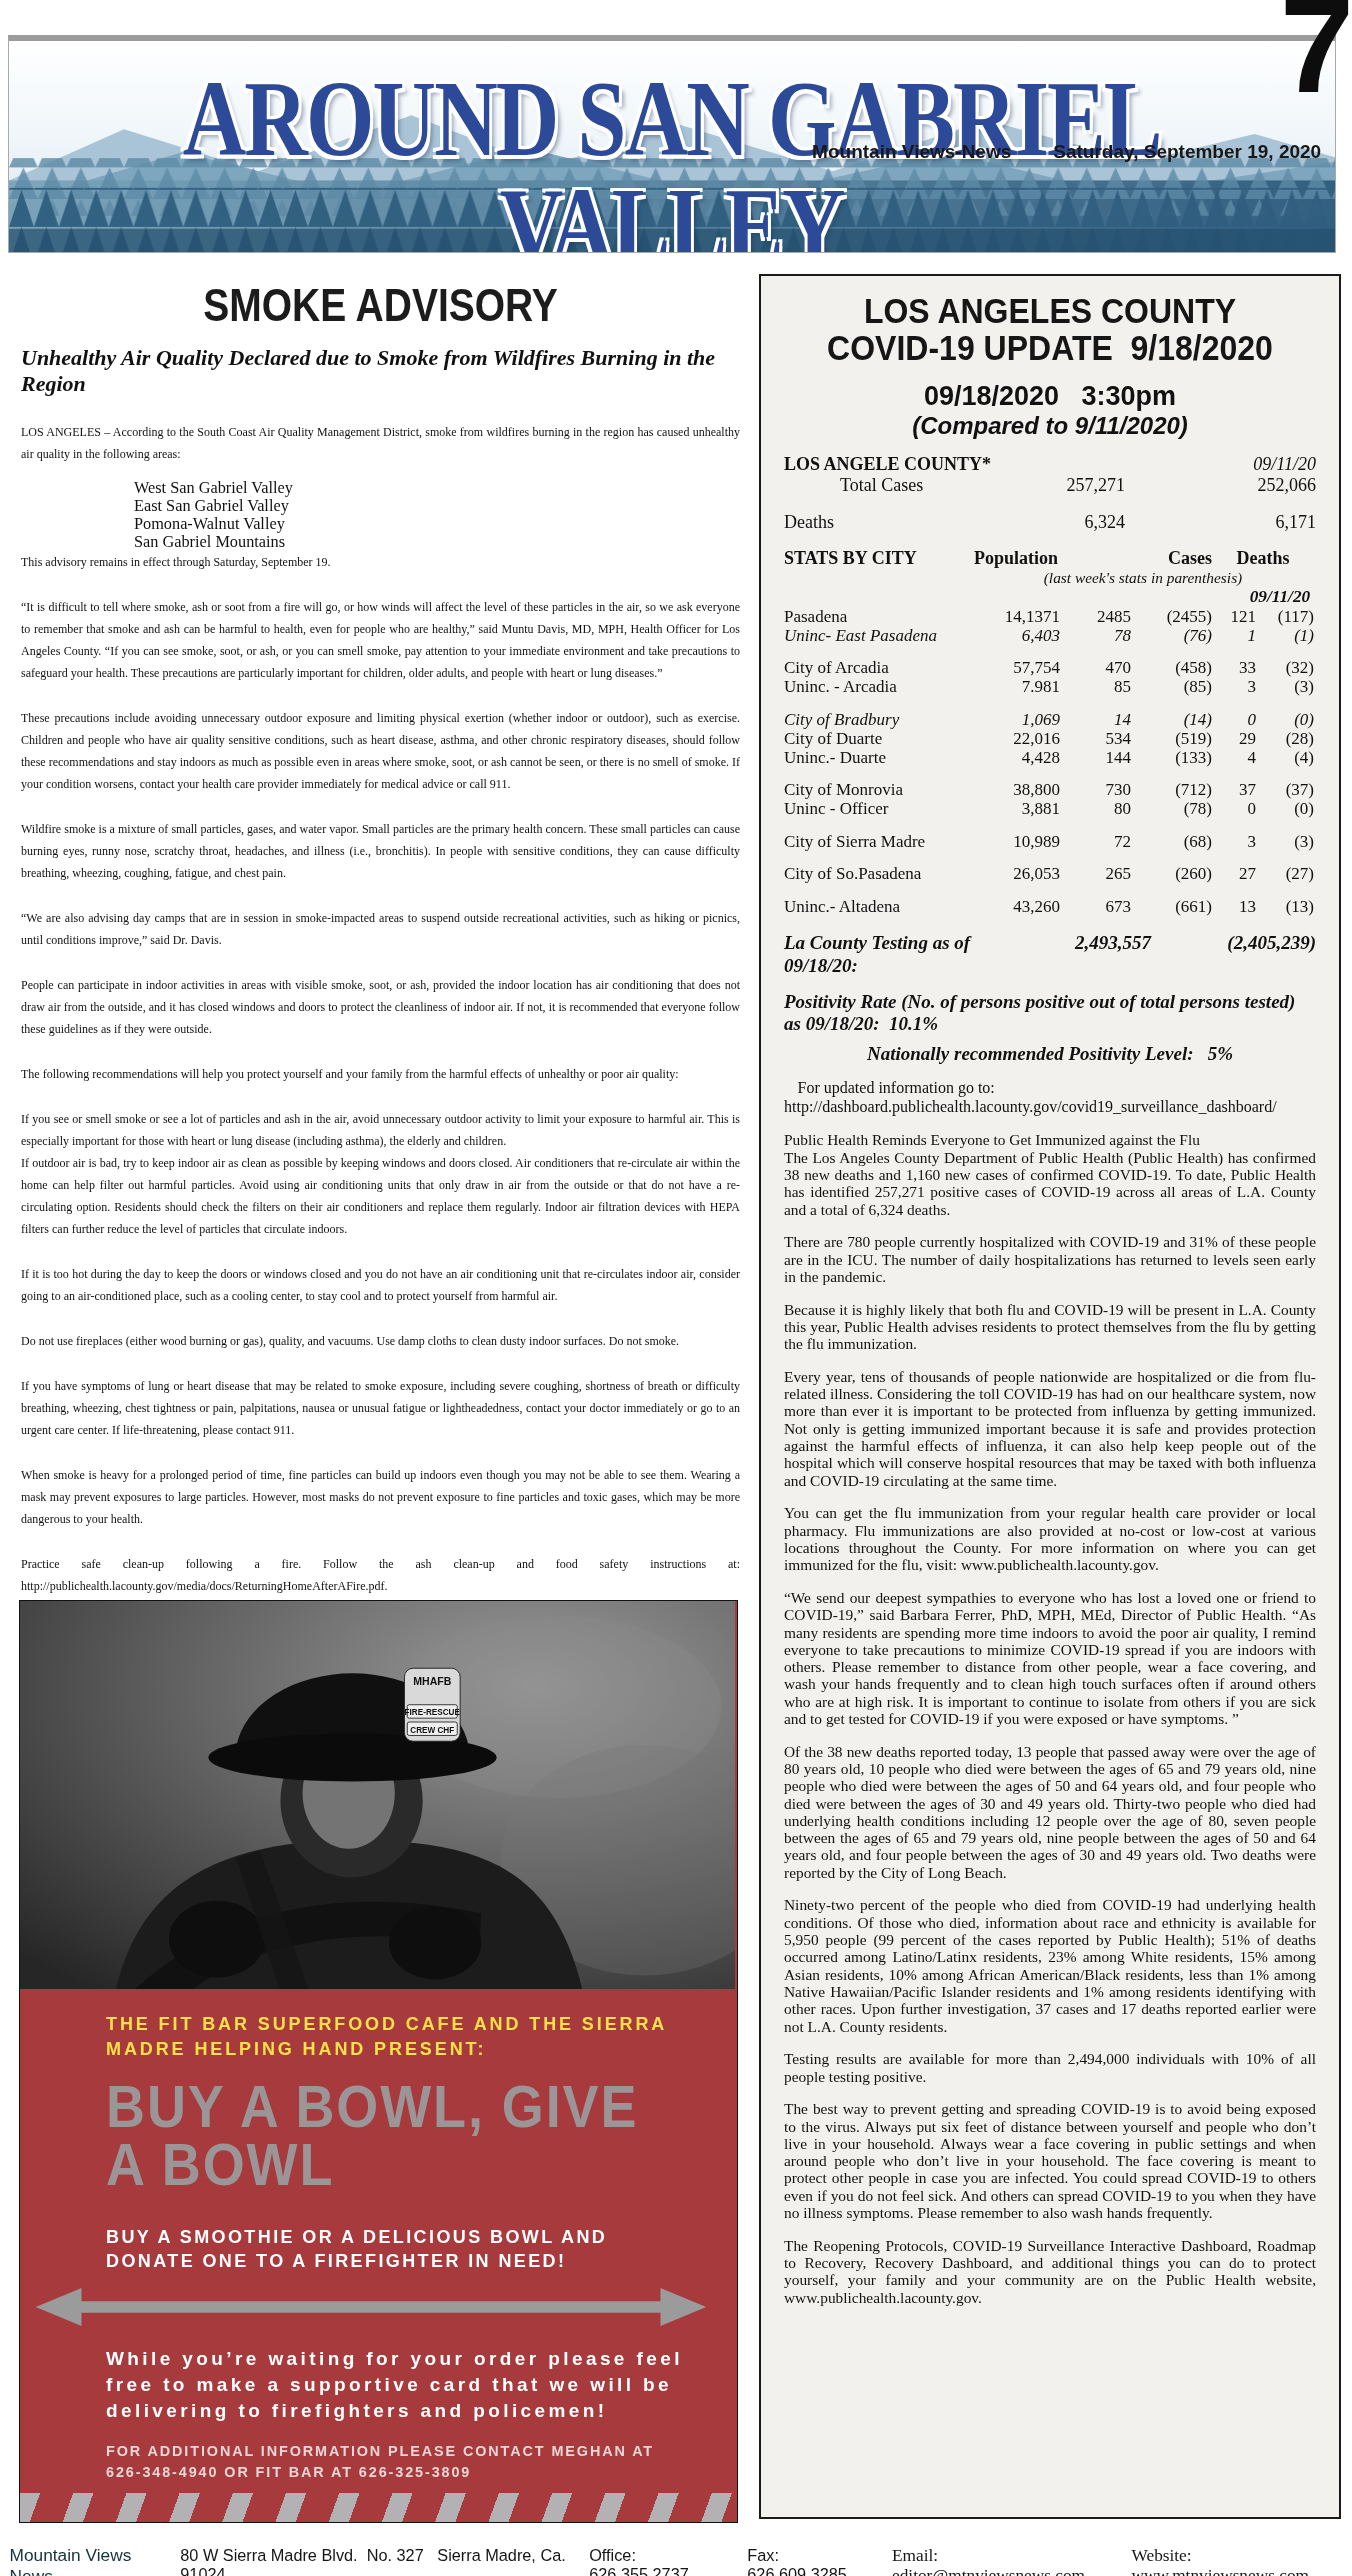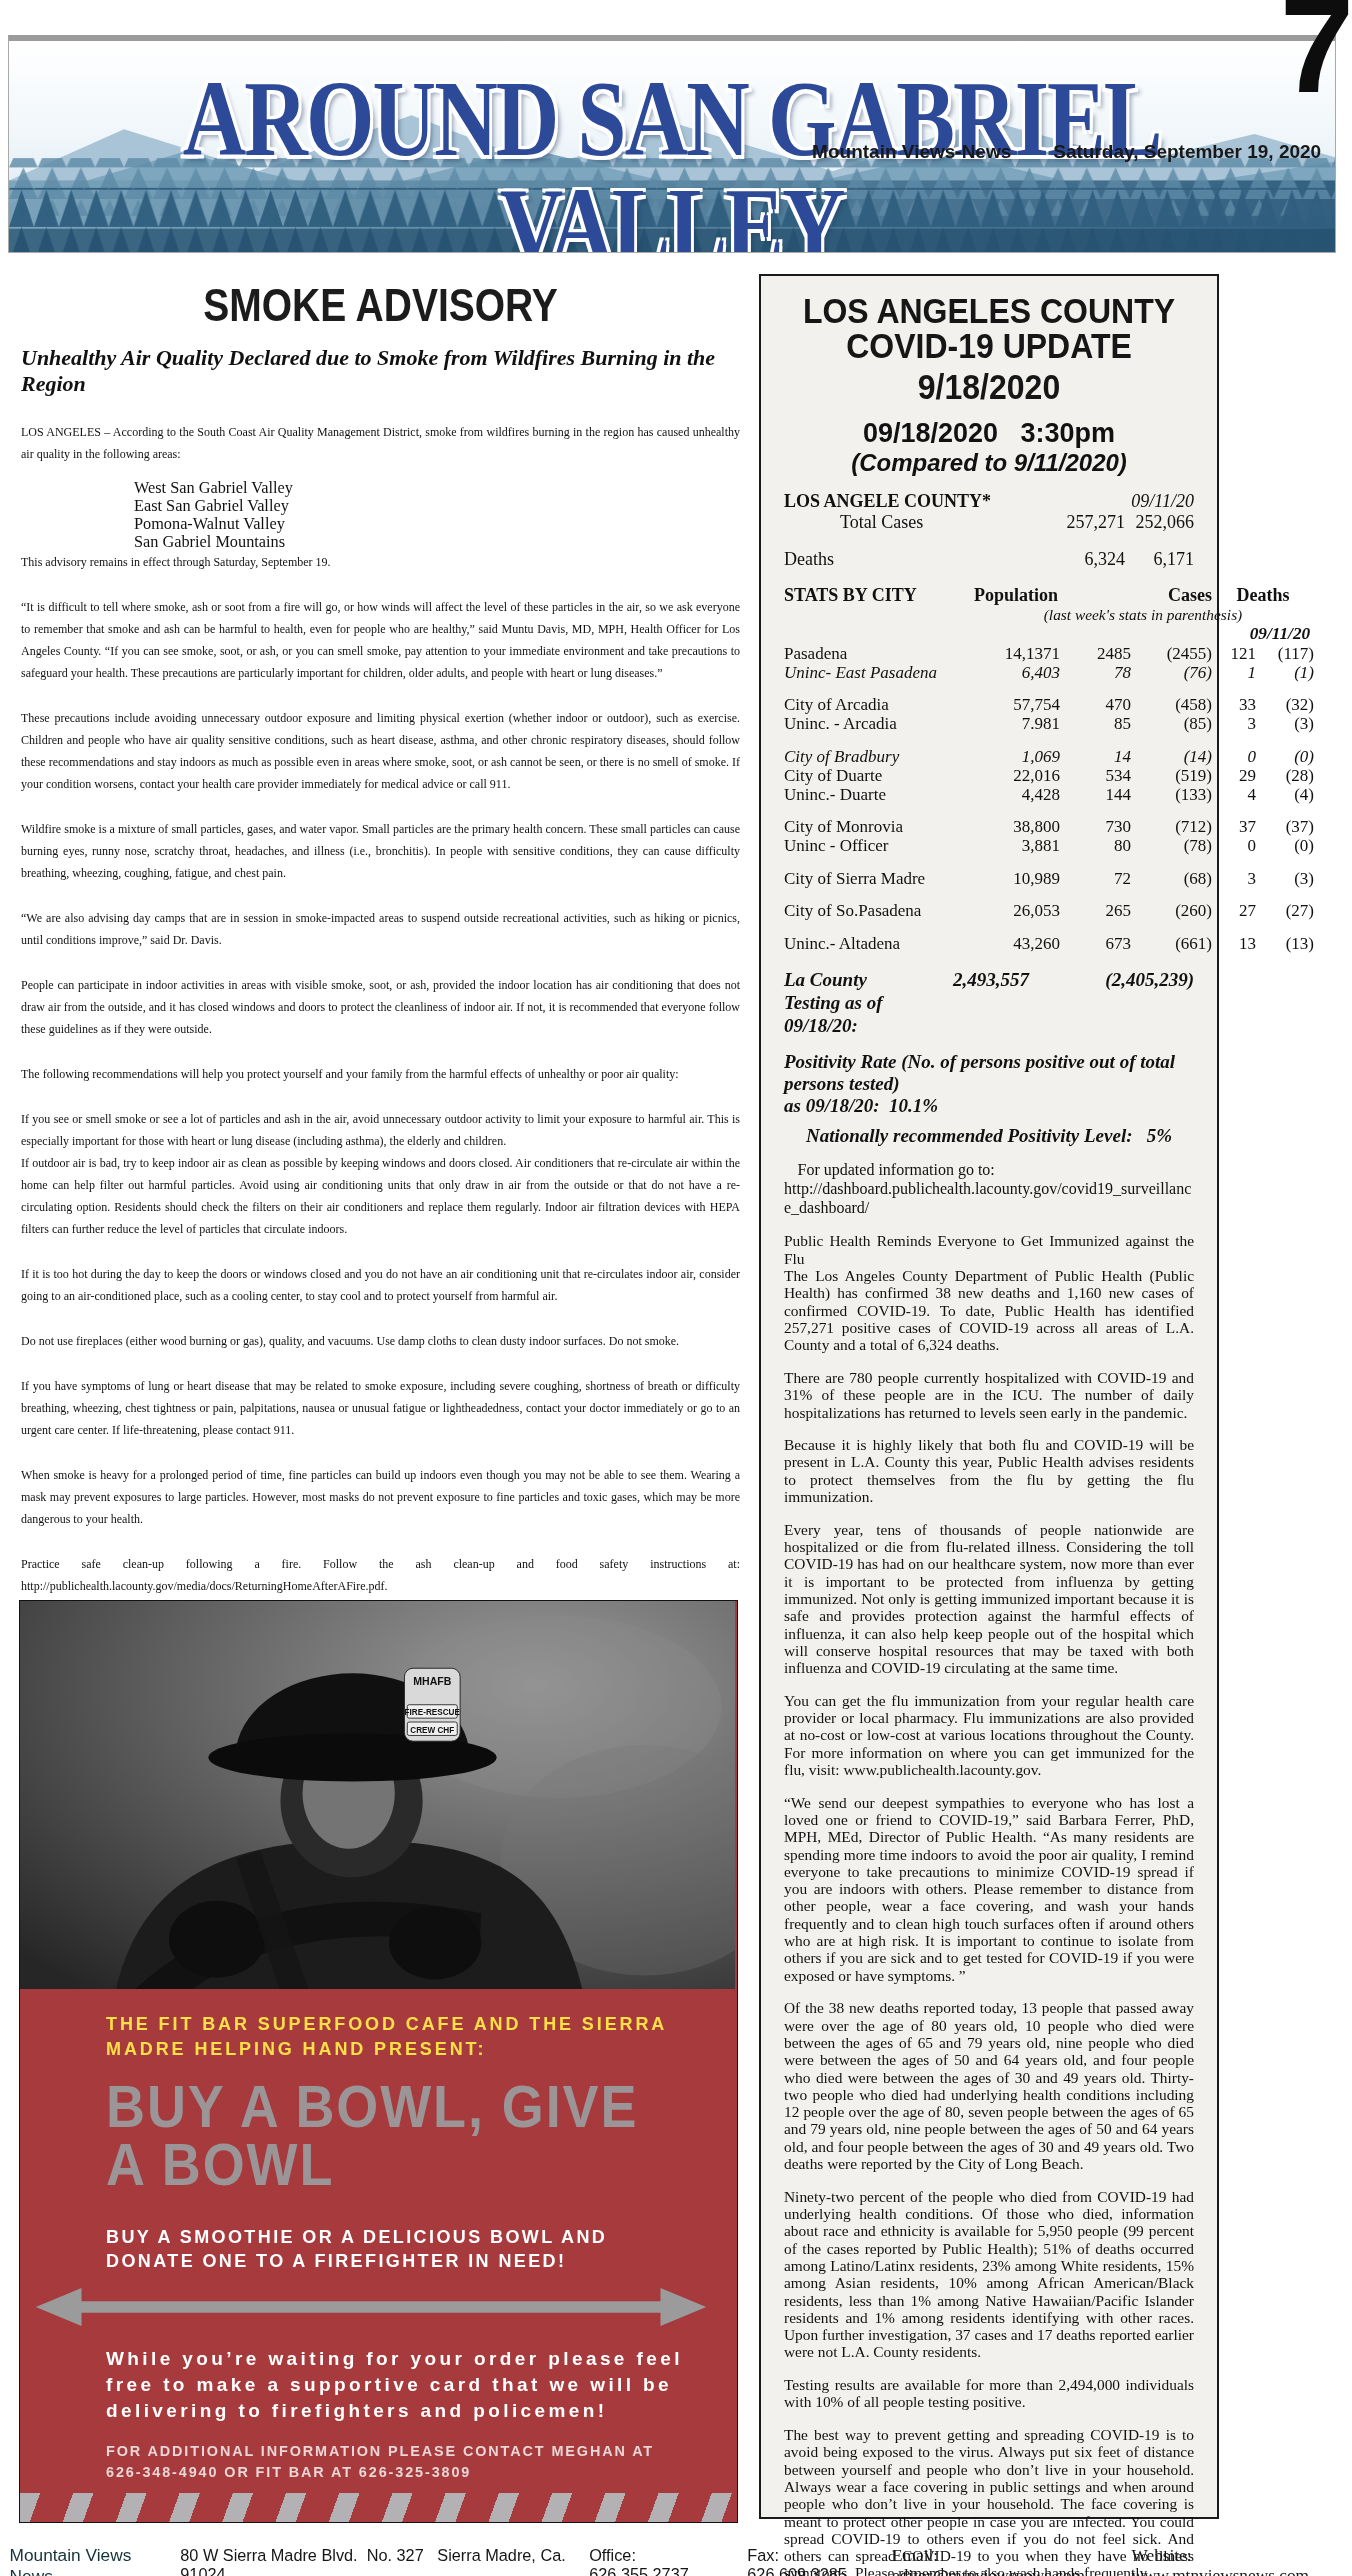--- a/index.html
+++ b/index.html
@@ -43,21 +43,21 @@
   .offer{margin-top:40px;font:700 18px/24px "Liberation Sans",sans-serif;letter-spacing:2.4px;
          color:#fff;max-width:538px;}
   .arrow-wrap{margin:13.5px 0 0 -77px;width:684px;height:40px;}
   .adnote{margin-top:19px;font:700 19px/26px "Liberation Sans",sans-serif;letter-spacing:3.4px;color:#fff;}
   .adcontact{margin-top:17.3px;font:700 14.4px/21px "Liberation Sans",sans-serif;letter-spacing:1.9px;
              color:#ead6d6;max-width:577px;}
   .stripes{margin-top:9.6px;height:29px;
            background:repeating-linear-gradient(110deg,#b3b1b4 0 19px,#a63a3c 19px 50px);}
 
   
-  .covid{position:absolute;left:759px;top:274px;width:460px;height:2245px;box-sizing:border-box;
+  .covid{position:absolute;left:759px;top:274px;width:582px;height:2245px;box-sizing:border-box;
          border:2.9px solid #1a1a1a;background:#f2f1ee;padding:17.3px 23px;}
   .cv-t1,.cv-t2{text-align:center;font:700 32px/37px "Liberation Sans",sans-serif;
                 transform:scaleY(1.1);color:#161616;}
   .cv-dt{margin-top:13.5px;text-align:center;font:700 27px/31px "Liberation Sans",sans-serif;}
   .cv-cmp{text-align:center;font:italic 700 24px/27px "Liberation Sans",sans-serif;}
   .sumgrid{display:grid;grid-template-columns:216px 125px 1fr;font-size:18px;line-height:21px;}
   .sumgrid .right{text-align:right;}
   .sum-label{font-weight:700;}
   .indent{padding-left:56px;font-weight:400;}
   .it{font-style:italic;}

